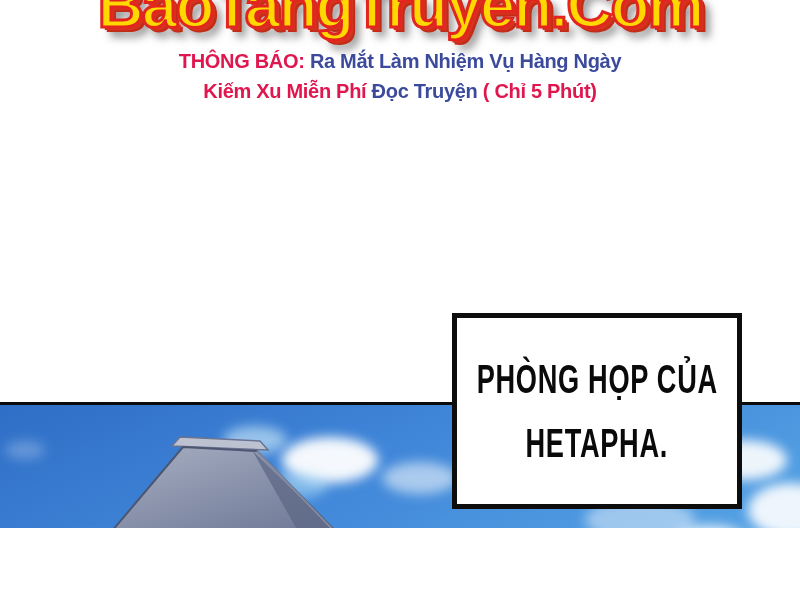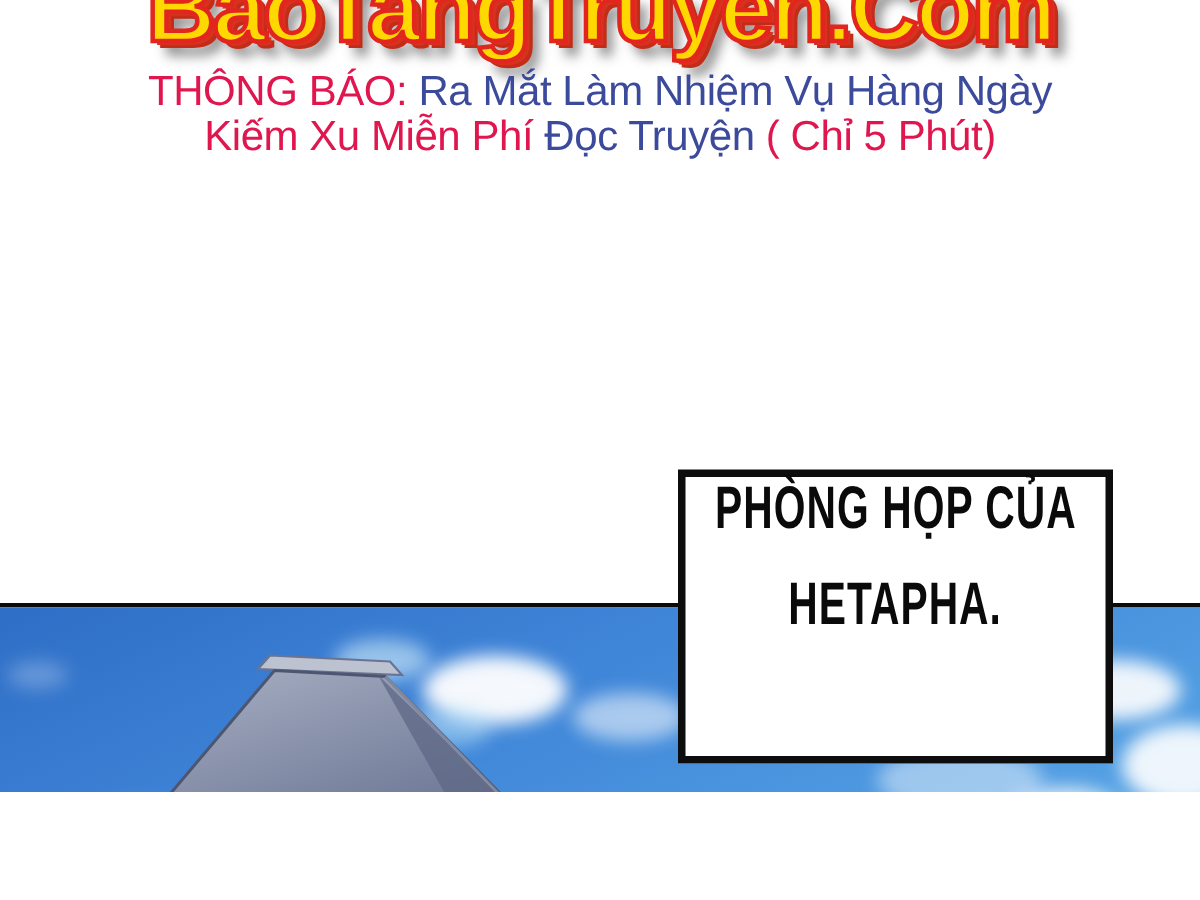--- a/index.html
+++ b/index.html
@@ -15,39 +15,39 @@
     font-size:64px;font-weight:bold;letter-spacing:-2px;line-height:64px;
     color:#ffd800;
     -webkit-text-stroke:3px #e2251f;
     text-shadow:
       3px 3px 0 #d6331f,
       5px 5px 0 #c22c18,
       9px 10px 8px rgba(125,125,125,0.85);
   }
   #notice{
     position:absolute;top:46px;left:0;width:800px;
-    text-align:center;font-weight:normal;font-size:28px;line-height:30px;
+    text-align:center;font-weight:bold;font-size:20px;line-height:30px;
     letter-spacing:-0.3px;white-space:nowrap;
   }
   .notice-red{color:#e0164e;}
   .notice-blue{color:#3c4a9c;}
 
   
   #comic-panel{
     position:absolute;left:0;top:402px;width:800px;height:198px;
     border-top:3px solid #0b0b0b;box-sizing:content-box;
   }
   #comic-panel svg{display:block;}
 
   
   #caption-box{
     position:absolute;left:452px;top:313px;width:290px;height:196px;
     background:#ffffff;border:5px solid #0d0d0d;box-sizing:border-box;
     z-index:5;display:flex;flex-direction:column;align-items:center;
-    row-gap:22px;
+    padding-top:40px;row-gap:22px;
   }
   .caption-line{
     display:inline-block;white-space:nowrap;
     font-family:"Liberation Sans",sans-serif;font-weight:bold;
     font-size:40px;line-height:42px;color:#0a0a0a;
     transform:scale(0.68,1.0);transform-origin:50% 50%;
     letter-spacing:1px;
   }
 </style>
 </head>

